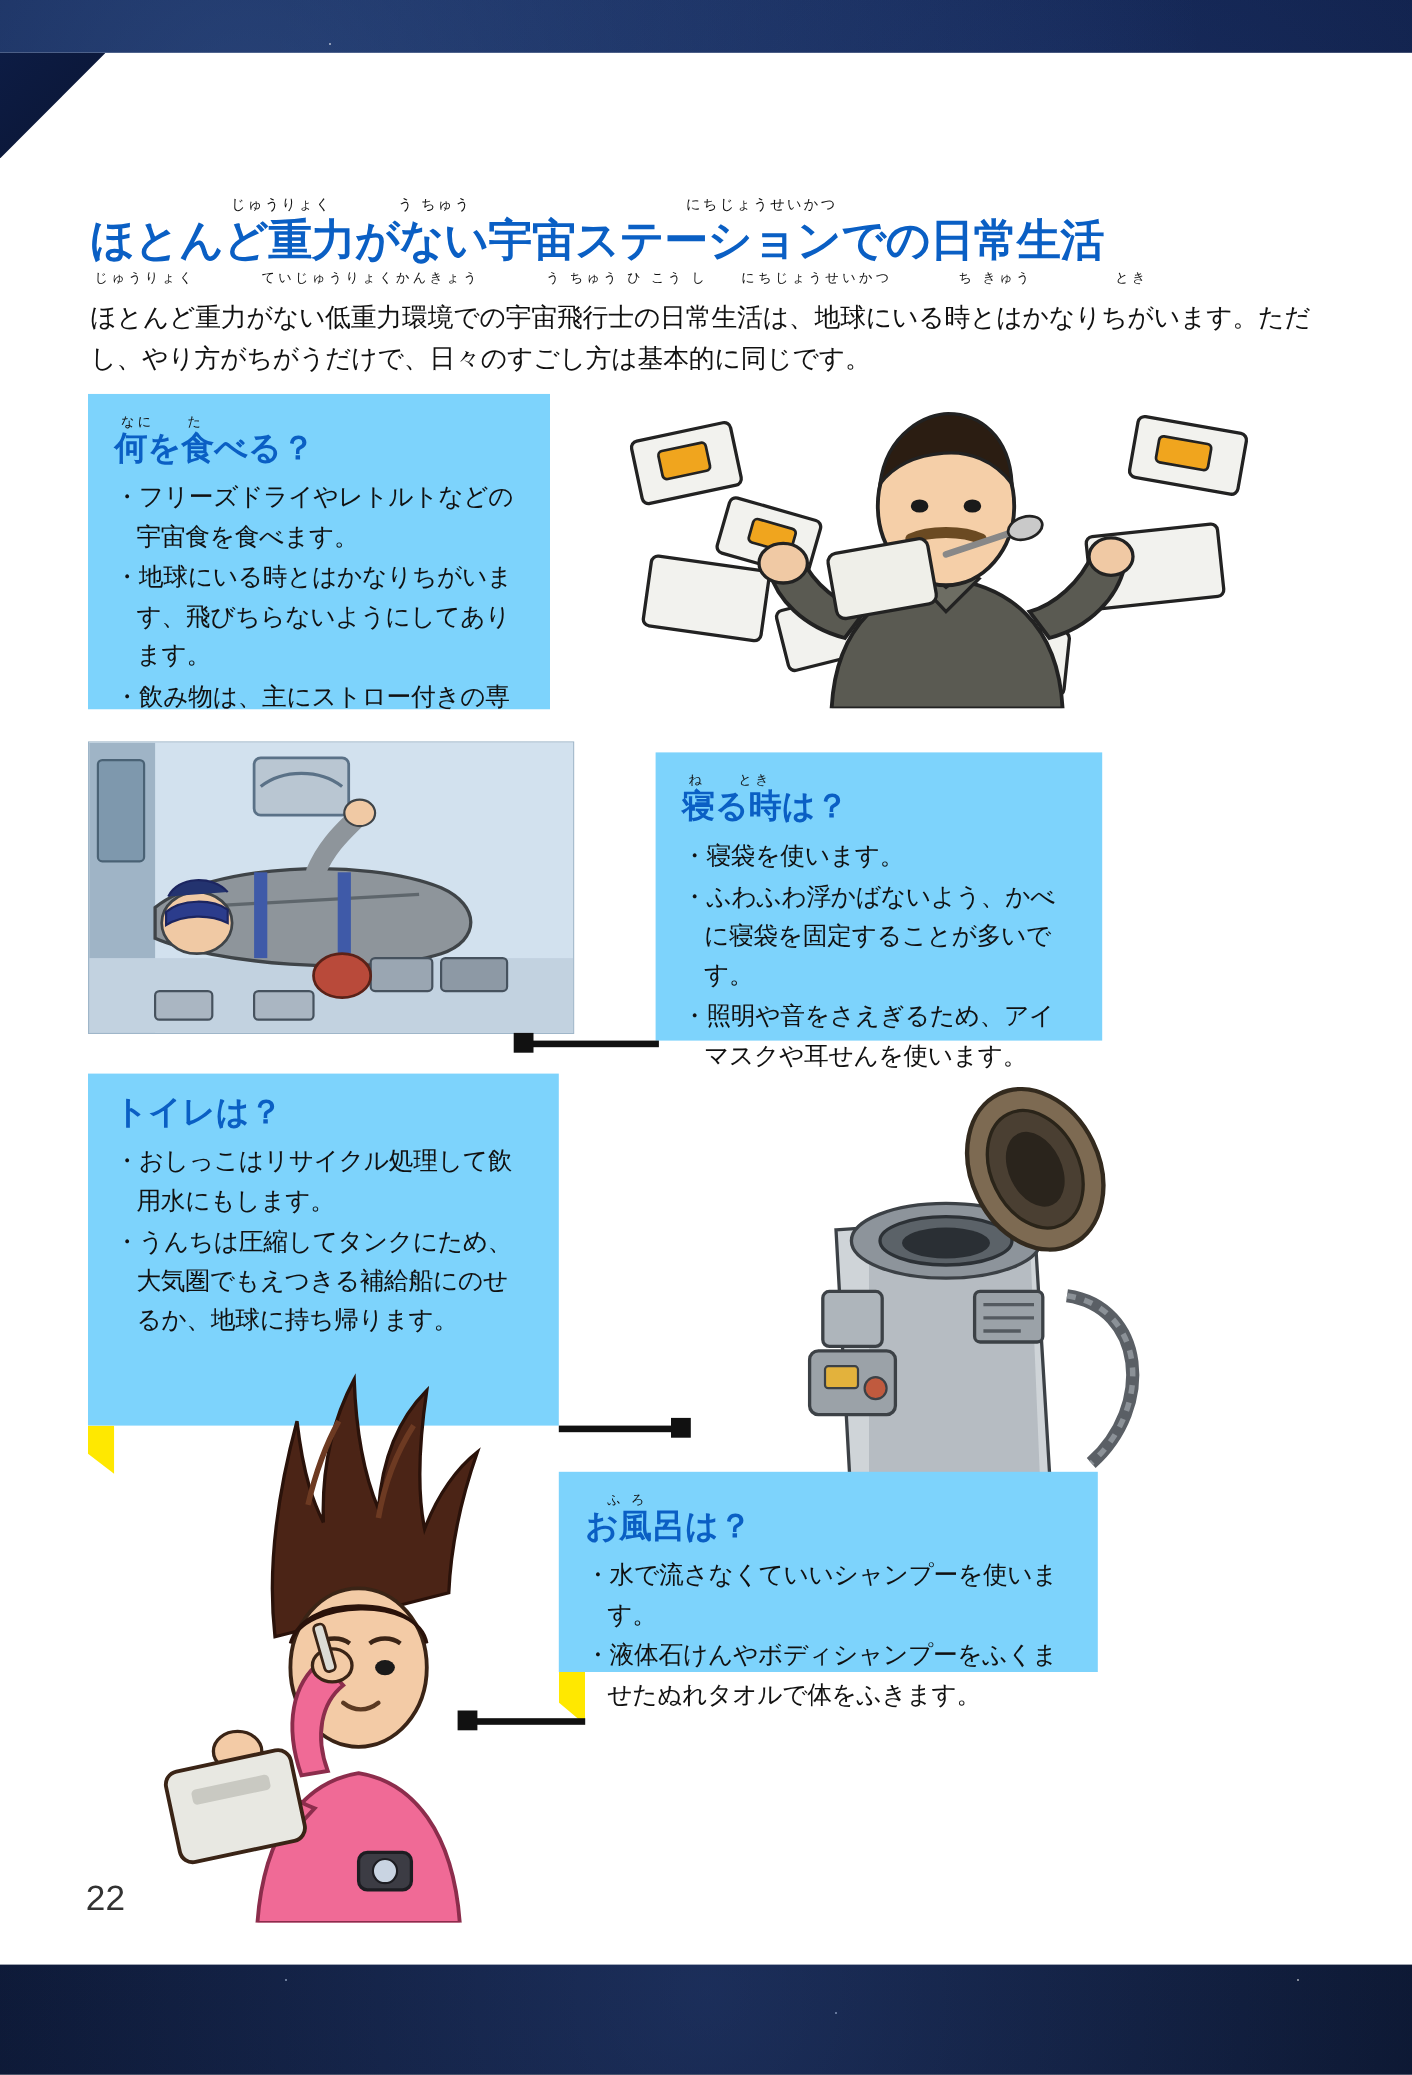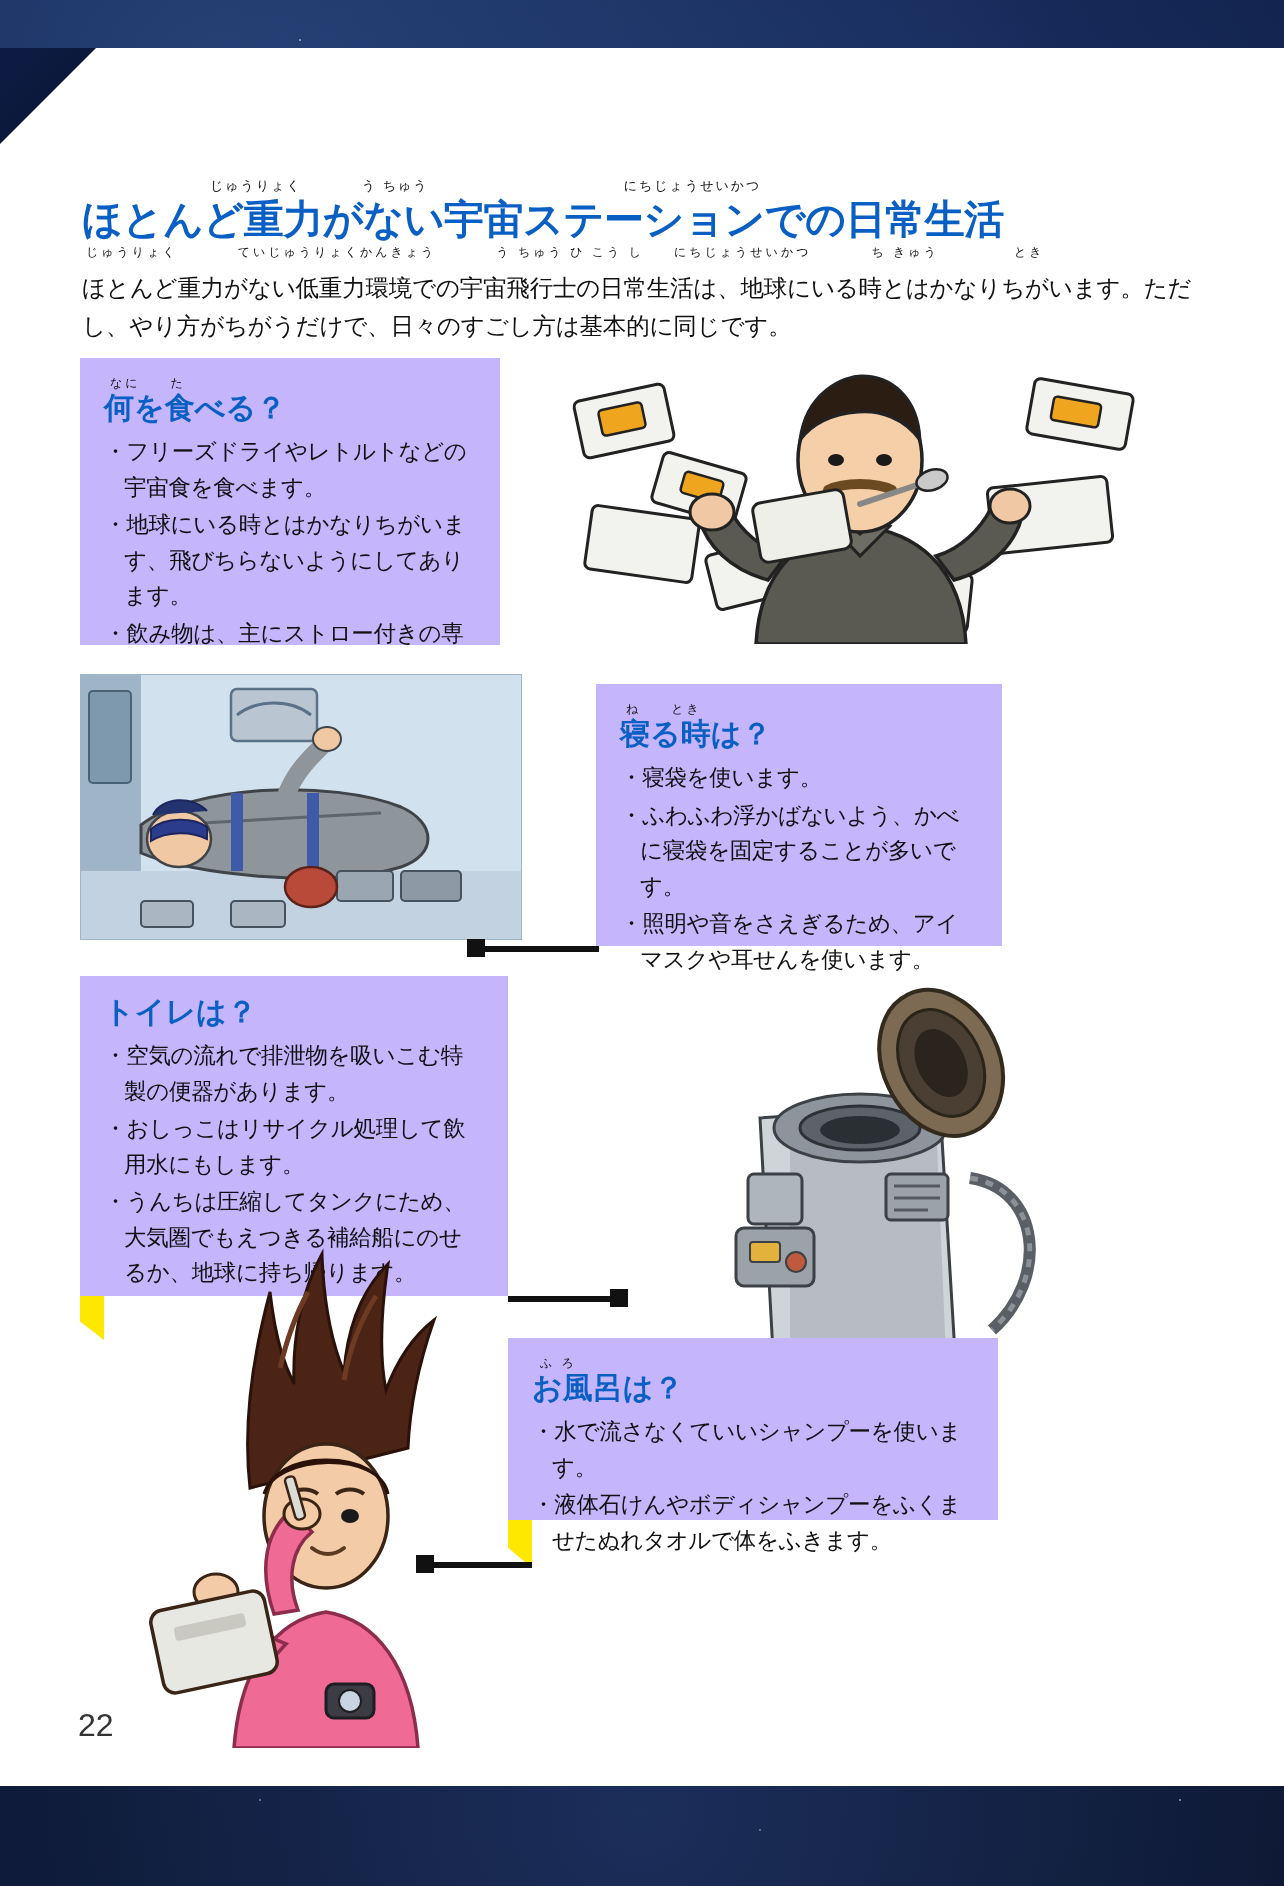--- a/index.html
+++ b/index.html
@@ -110,21 +110,21 @@
     height: 16px;
     line-height: 16px;
     font-size: 13px;
     letter-spacing: 2px;
     margin-left: 128px;
   }
 
   
   .callout {
     position: absolute;
-    background: #c4b5fd;
+    background: #7dd3fc;
     box-sizing: border-box;
     padding: 18px 24px 20px 24px;
   }
   .callout .c-title {
     color: #0a5fc4;
     font-size: 30px;
     font-weight: 800;
     margin: 0 0 8px 0;
     line-height: 1.2;
   }
@@ -340,21 +340,20 @@
       <li>寝袋を使います。</li>
       <li>ふわふわ浮かばないよう、かべに寝袋を固定することが多いです。</li>
       <li>照明や音をさえぎるため、アイマスクや耳せんを使います。</li>
     </ul>
     <div class="tail-line"></div>
   </div>
 
   <div class="callout" id="callout-toilet">
     <h2 class="c-title">トイレは？</h2>
     <ul>
-      <li>空気の流れで排泄物を吸いこむ特製の便器があります。</li>
       <li>おしっこはリサイクル処理して飲用水にもします。</li>
       <li>うんちは圧縮してタンクにため、大気圏でもえつきる補給船にのせるか、地球に持ち帰ります。</li>
     </ul>
     <div class="tail-shape"></div>
     <div class="tail-line"></div>
   </div>
 
   <div class="illus" id="illus-toilet">
     <svg viewBox="0 0 430 420" width="430" height="420" aria-hidden="true">
       <path d="M120 140 L300 128 L316 392 C316 404 300 412 230 412 C160 412 136 404 134 392 Z" fill="#cfd4d8" stroke="#3c4146" stroke-width="3"></path>
@@ -378,21 +377,21 @@
       <rect x="108" y="196" width="54" height="50" rx="6" fill="#aeb5bb" stroke="#3c4146" stroke-width="3"></rect>
 
       <rect x="246" y="196" width="62" height="46" rx="5" fill="#9ba2a8" stroke="#3c4146" stroke-width="3"></rect>
       <line x1="254" y1="208" x2="300" y2="208" stroke="#545a60" stroke-width="3"></line>
       <line x1="254" y1="220" x2="300" y2="220" stroke="#545a60" stroke-width="3"></line>
       <line x1="254" y1="232" x2="288" y2="232" stroke="#545a60" stroke-width="3"></line>
     </svg>
   </div>
 
   <div class="callout" id="callout-bath">
-    <div class="ruby-line" style="margin-left:8px">ふ ろ</div>
+    <div class="ruby-line" style="margin-left:20px">ふ ろ</div>
     <h2 class="c-title">お風呂は？</h2>
     <ul>
       <li>水で流さなくていいシャンプーを使います。</li>
       <li>液体石けんやボディシャンプーをふくませたぬれタオルで体をふきます。</li>
     </ul>
     <div class="tail-shape"></div>
     <div class="tail-line"></div>
   </div>
 
   <div class="illus" id="illus-hair">

